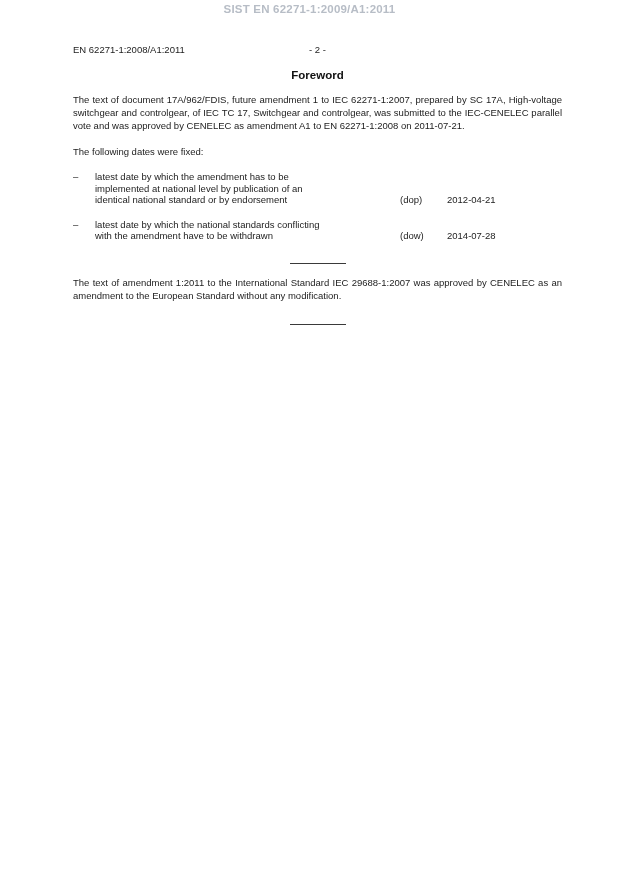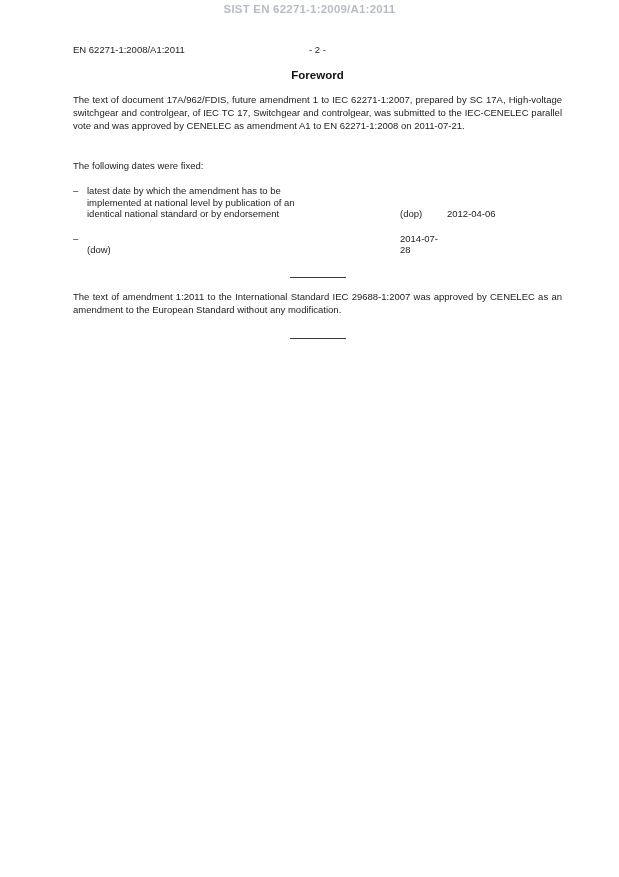--- a/index.html
+++ b/index.html
@@ -61,33 +61,33 @@
   }
   .foreword-title { margin-top: 30px; }
   .para {
     margin: 0;
     margin-top: 11px;
     font-size: 9.5px;
     line-height: 13px;
     text-align: justify;
   }
   .dates-intro {
-    margin-top: 27px;
+    margin-top: 13px;
     text-align: left;
   }
   .date-item {
     display: grid;
     grid-template-columns: 14px 313px 47px auto;
     align-items: end;
     font-size: 9.5px;
     line-height: 11.5px;
     margin-top: 13px;
   }
   .date-item .dash { align-self: start; }
-  .date-item .dtext { max-width: 240px; }
+  .date-item .dtext { max-width: 240px; margin-left: 8px; }
   .divider {
     width: 56px;
     border-top: 1px solid #3a3a3a;
     margin: 0 auto;
   }
   .divider-1 { margin-top: 21px; }
   .divider-2 { margin-top: 22px; }
   .endorsement-title { margin-top: 12px; }
   .endorsement-para { margin-top: 12px; }
 </style>
@@ -109,25 +109,26 @@
 
     <p class="para">The text of document 17A/962/FDIS, future amendment 1 to IEC 62271-1:2007, prepared by SC 17A, High-voltage switchgear and controlgear, of IEC TC 17, Switchgear and controlgear, was submitted to the IEC-CENELEC parallel vote and was approved by CENELEC as amendment A1 to EN 62271-1:2008 on 2011-07-21.</p>
 
 
     <p class="para dates-intro">The following dates were fixed:</p>
 
     <div class="date-item">
       <span class="dash">–</span>
       <span class="dtext">latest date by which the amendment has to be implemented at national level by publication of an identical national standard or by endorsement</span>
       <span class="dcode">(dop)</span>
-      <span class="ddate">2012-04-06</span>
+      <span class="ddate">2012-04-21</span>
     </div>
 
     <div class="date-item">
       <span class="dash">–</span>
+      <span class="dtext">latest date by which the national standards conflicting with the amendment have to be withdrawn</span>
       <span class="dcode">(dow)</span>
       <span class="ddate">2014-07-28</span>
     </div>
 
     <div class="divider divider-1"></div>
 
 
     <p class="para endorsement-para">The text of amendment 1:2011 to the International Standard IEC 29688-1:2007 was approved by CENELEC as an amendment to the European Standard without any modification.</p>
 
     <div class="divider divider-2"></div>

